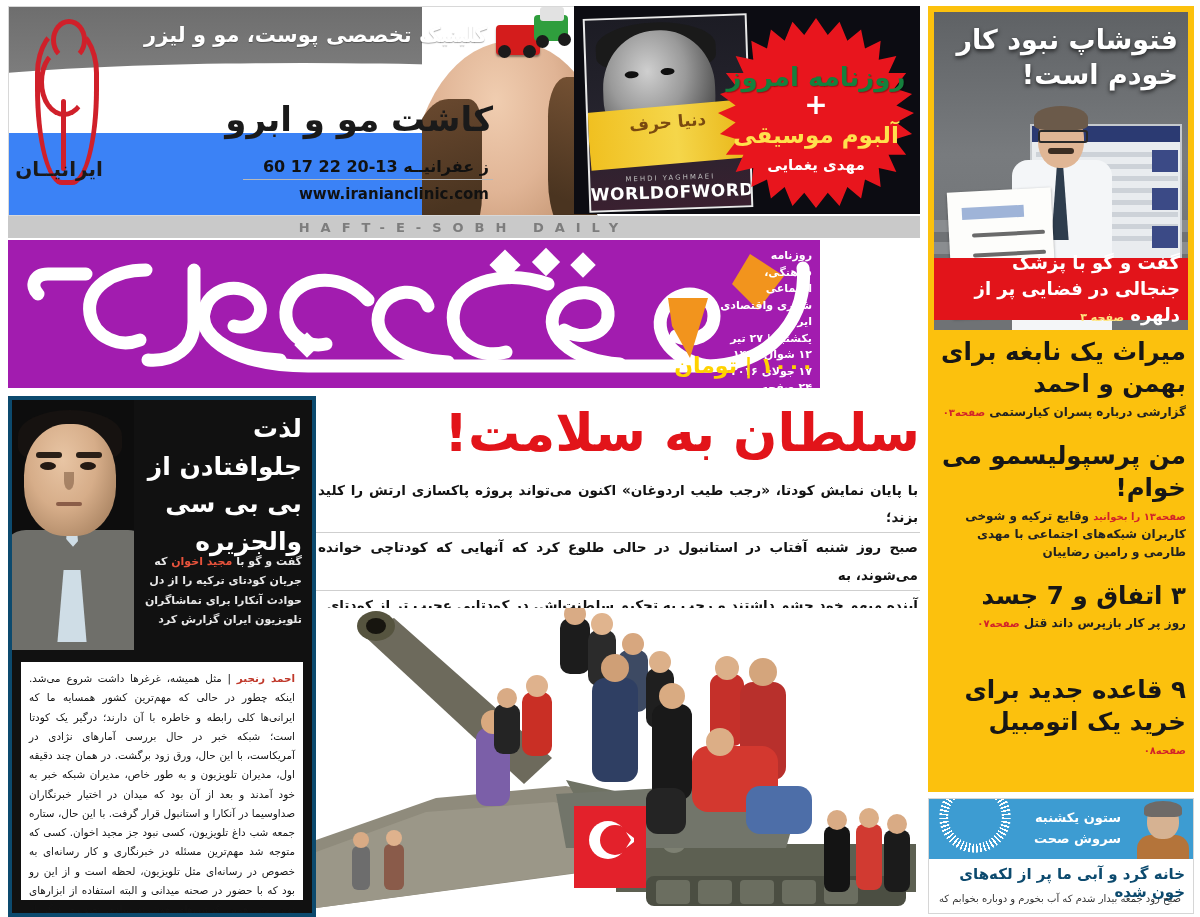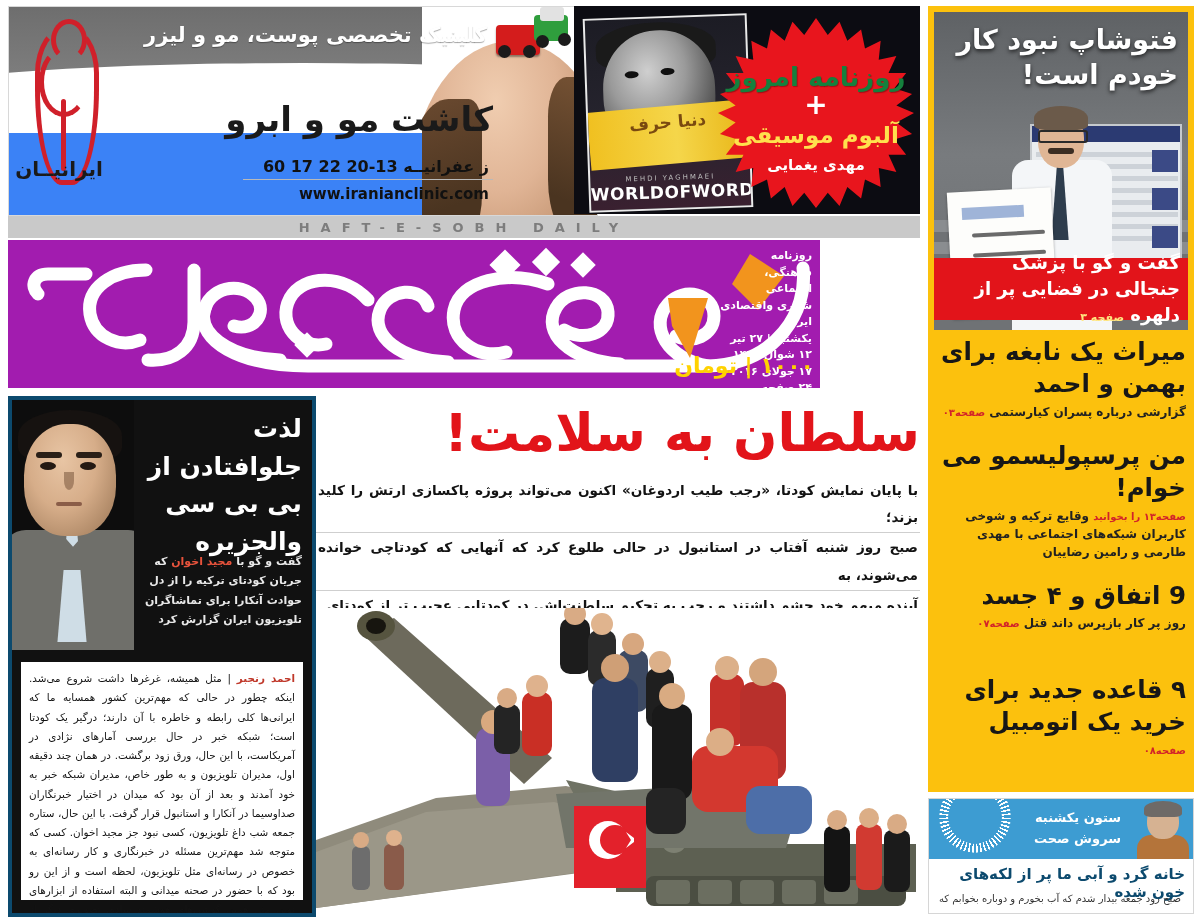--- a/index.html
+++ b/index.html
@@ -463,21 +463,21 @@
 
       <div class="rs-item" style="top:434px;">
         <div class="rs-title">من پرسپولیسمو می خوام!</div>
         <div class="rs-desc">
           <span class="rs-page">صفحه۱۳ را بخوانید</span>
           <span>وقایع ترکیه و شوخی کاربران شبکه‌های اجتماعی با مهدی طارمی و رامین رضاییان</span>
         </div>
       </div>
 
       <div class="rs-item" style="top:574px;">
-        <div class="rs-title">9 اتفاق و ۴ جسد</div>
+        <div class="rs-title">۳ اتفاق و 7 جسد</div>
         <div class="rs-desc">
           <span>روز پر کار بازپرس داند قتل</span>
           <span class="rs-page">صفحه۰۷</span>
         </div>
       </div>
 
       <div class="rs-item" style="top:668px;">
         <div class="rs-title">۹ قاعده جدید برای خرید یک اتومبیل</div>
         <div class="rs-desc">
           <span class="rs-page">صفحه۰۸</span>

